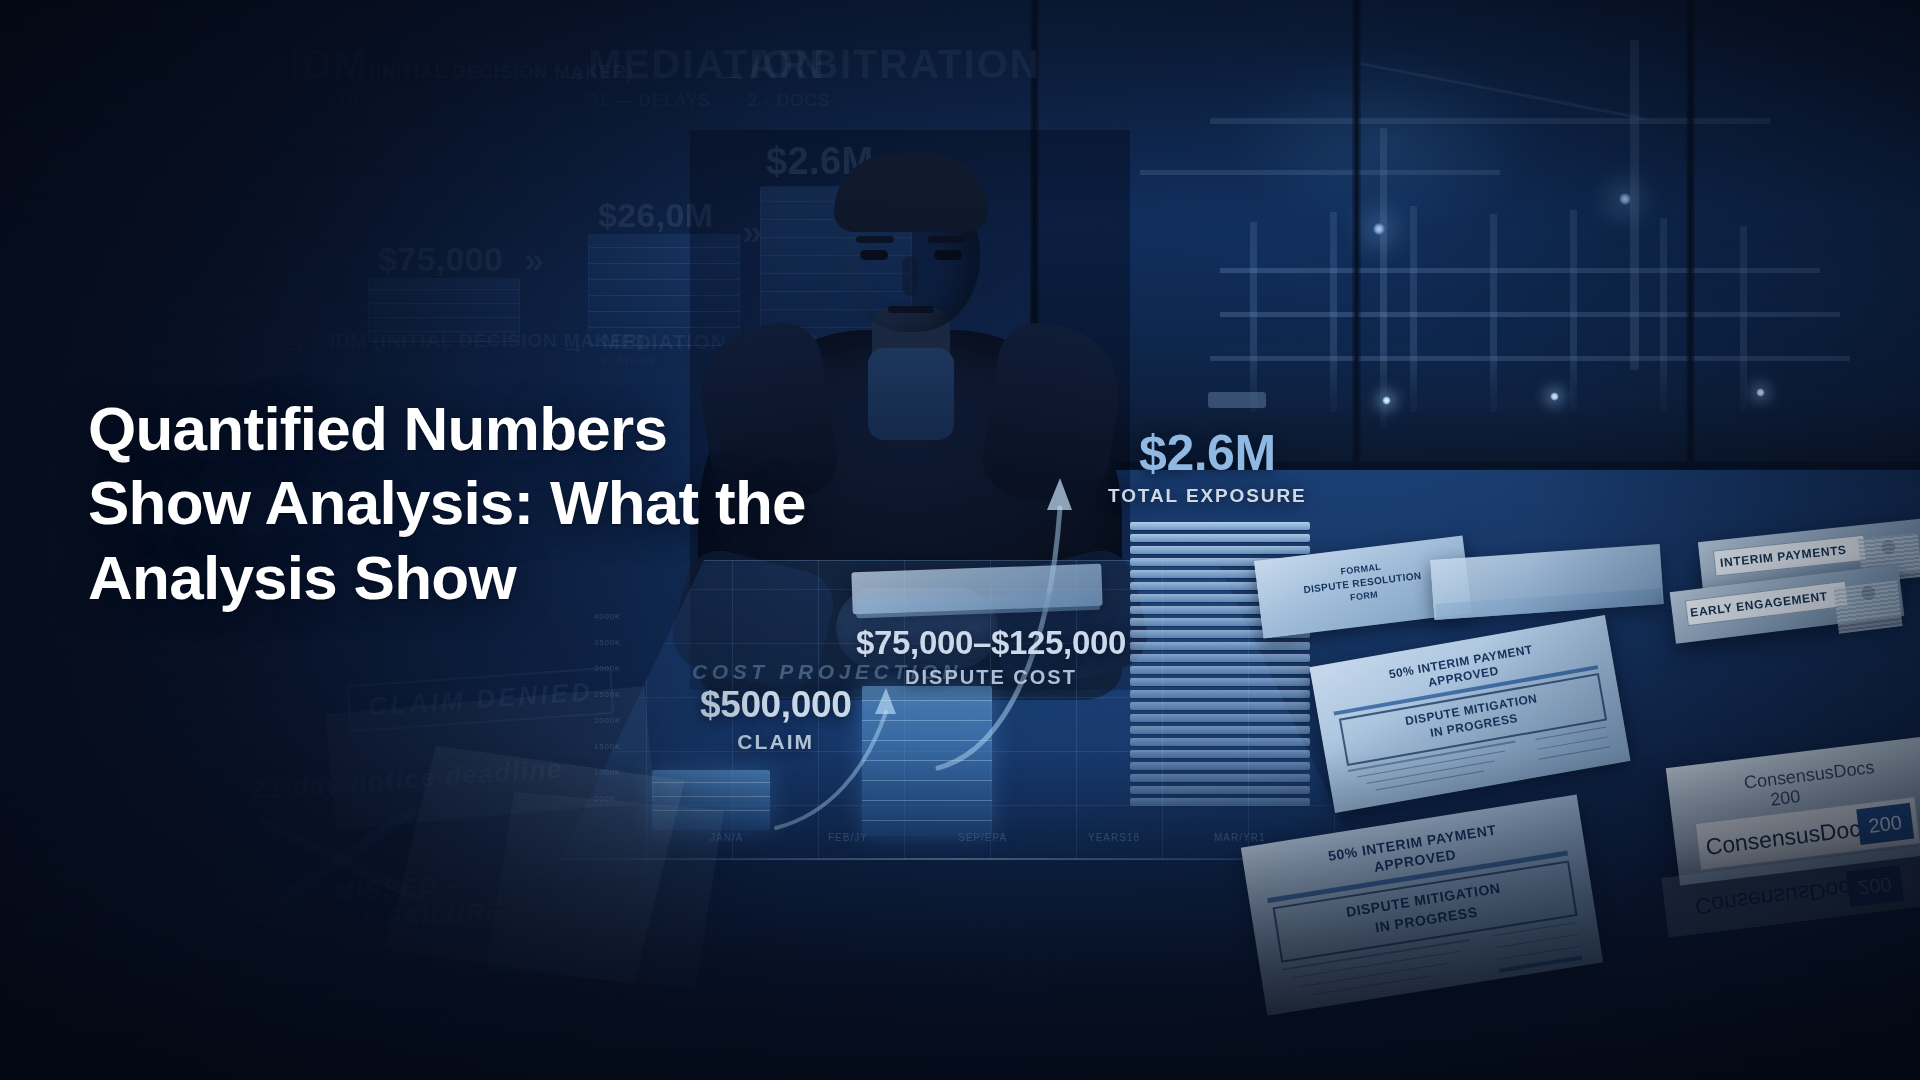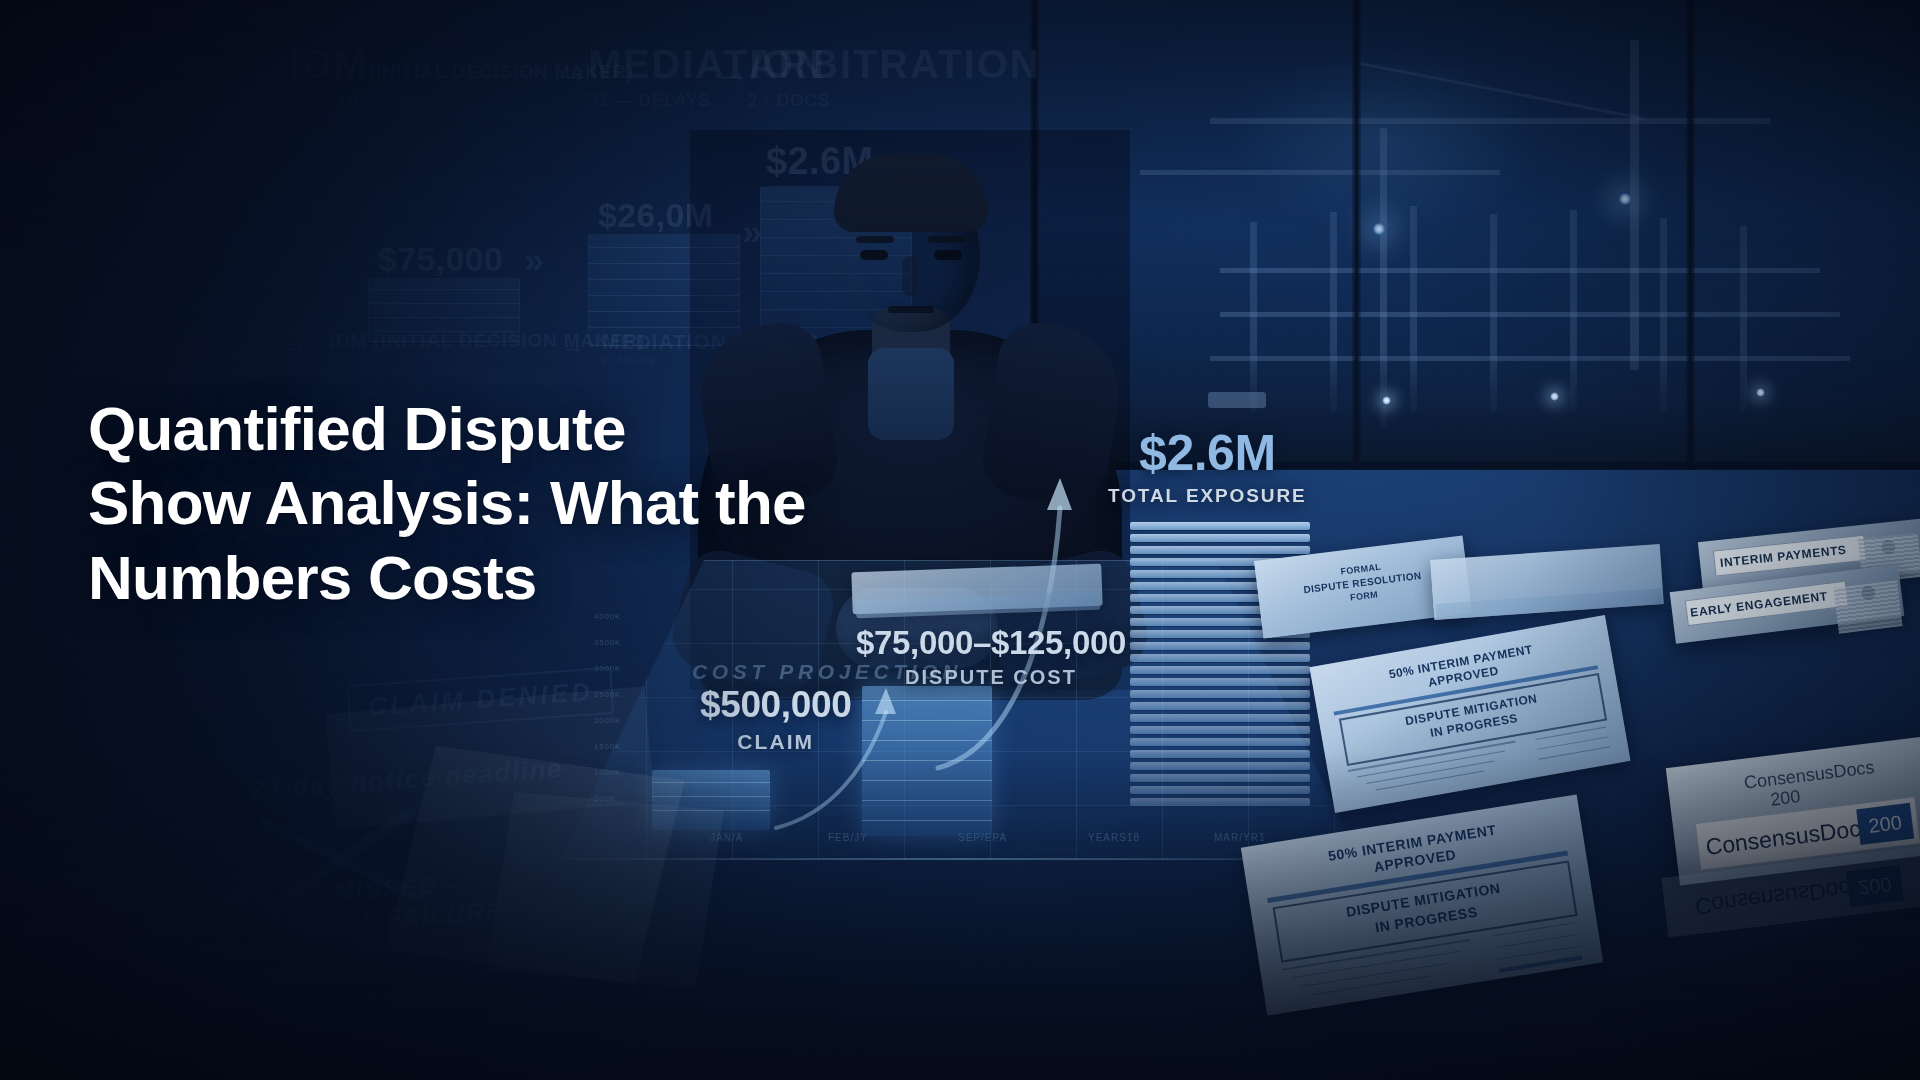--- a/index.html
+++ b/index.html
@@ -471,19 +471,19 @@
   <div class="paper" style="left:410px;top:760px;width:250px;height:210px;opacity:.14;transform:rotate(14deg) skewY(-6deg);"></div>
   <div class="paper" style="left:500px;top:800px;width:210px;height:180px;opacity:.10;transform:rotate(9deg) skewY(-4deg);"></div>
 
   <div class="left-fade"></div>
   <div class="bottom-fade"></div>
   <div class="bg-vignette"></div>
   <div class="grain"></div>
 
   <div class="headline">
     <h1>
-      <span>Quantified Dispute</span>
+      <span>Quantified Numbers</span>
       <span>Show Analysis: What the</span>
-      <span>Numbers Costs</span>
+      <span>Analysis Show</span>
     </h1>
   </div>
 
 </div>
 
 </body></html>

